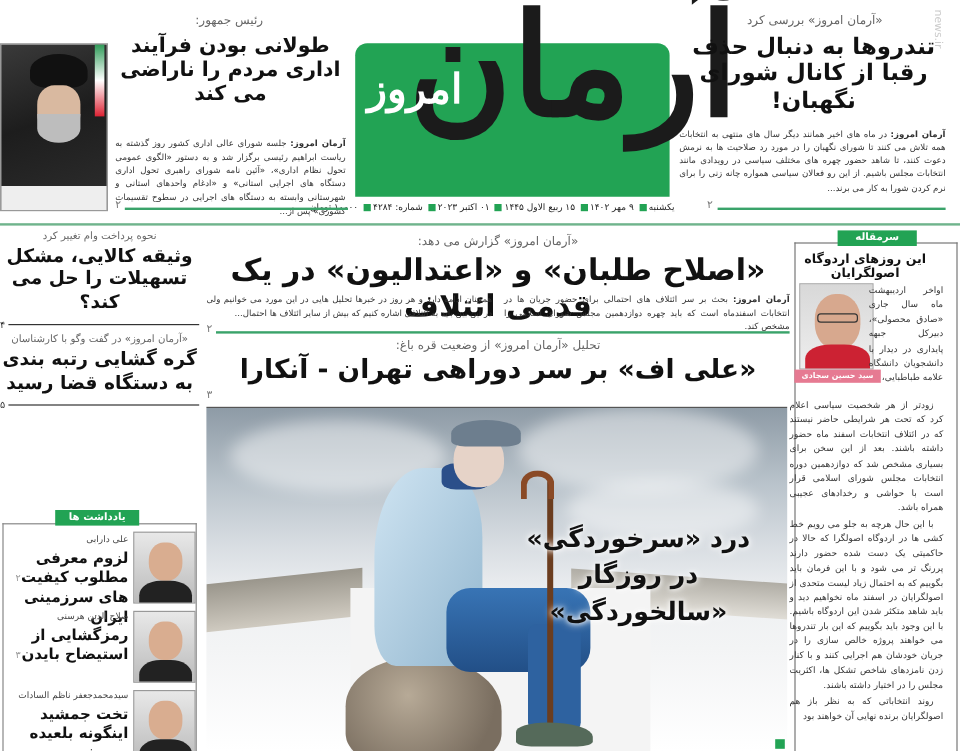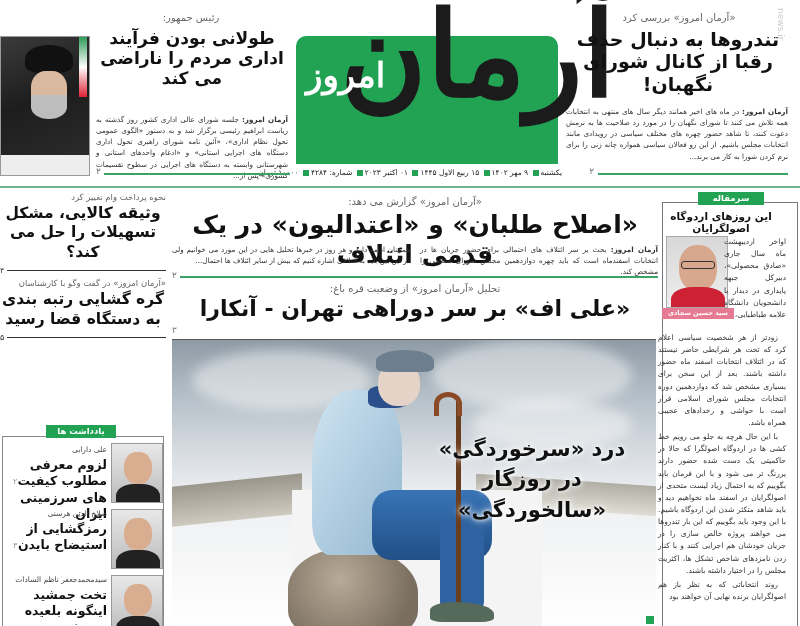--- a/index.html
+++ b/index.html
@@ -39,21 +39,21 @@
     #lt-kicker { left: 96px; top: 12px; width: 190px; }
     #lt-headline { left: 96px; top: 28px; width: 192px; font-size: 17px; }
     #lt-body { left: 96px; top: 114px; width: 192px; }
     #lt-rule { left: 104px; top: 173px; width: 186px; }
     #lt-num { left: 96px; top: 166px; }
 
     #top-divider { left: 0; top: 186px; width: 800px; height: 2px; background: #6fb48c; }
 
     
     #lc { left: 0; top: 192px; width: 166px; }
-    .lc-kicker { font-size: 8.5px; color: #666; margin-bottom: 2px; }
+    .lc-kicker { font-size: 8.5px; color: #666; text-align: center; margin-bottom: 2px; }
     .lc-head { font-size: 15.5px; font-weight: 900; text-align: center; line-height: 1.25; }
     .lc-sep { display: flex; align-items: center; direction: ltr; margin: 4px 0 3px; }
     .lc-sep .n { font-size: 8px; color: #333; margin-right: 3px; }
     .lc-sep .l { flex: 1; height: 1px; background: #333; }
     #notes-tag { left: 46px; top: 425px; width: 70px; height: 13px; background: #22a354; color: #fff; font-size: 8.5px; font-weight: 700; text-align: center; line-height: 13px; }
     #notes-box { left: 2px; top: 436px; width: 162px; height: 190px; border: 1px solid #888; border-bottom: none; }
     .note { position: absolute; left: 0; width: 162px; }
     .note .photo { position: absolute; right: 2px; width: 52px; height: 60px; border: 1px solid #999; background: linear-gradient(#e8e8e8, #bbb); overflow: hidden; }
     .note .photo .h { position: absolute; left: 12px; top: 8px; width: 28px; height: 32px; background: #d9ad90; border-radius: 45%; }
     .note .photo .s { position: absolute; left: 4px; top: 40px; width: 44px; height: 30px; background: #222; border-radius: 40% 40% 0 0; }

